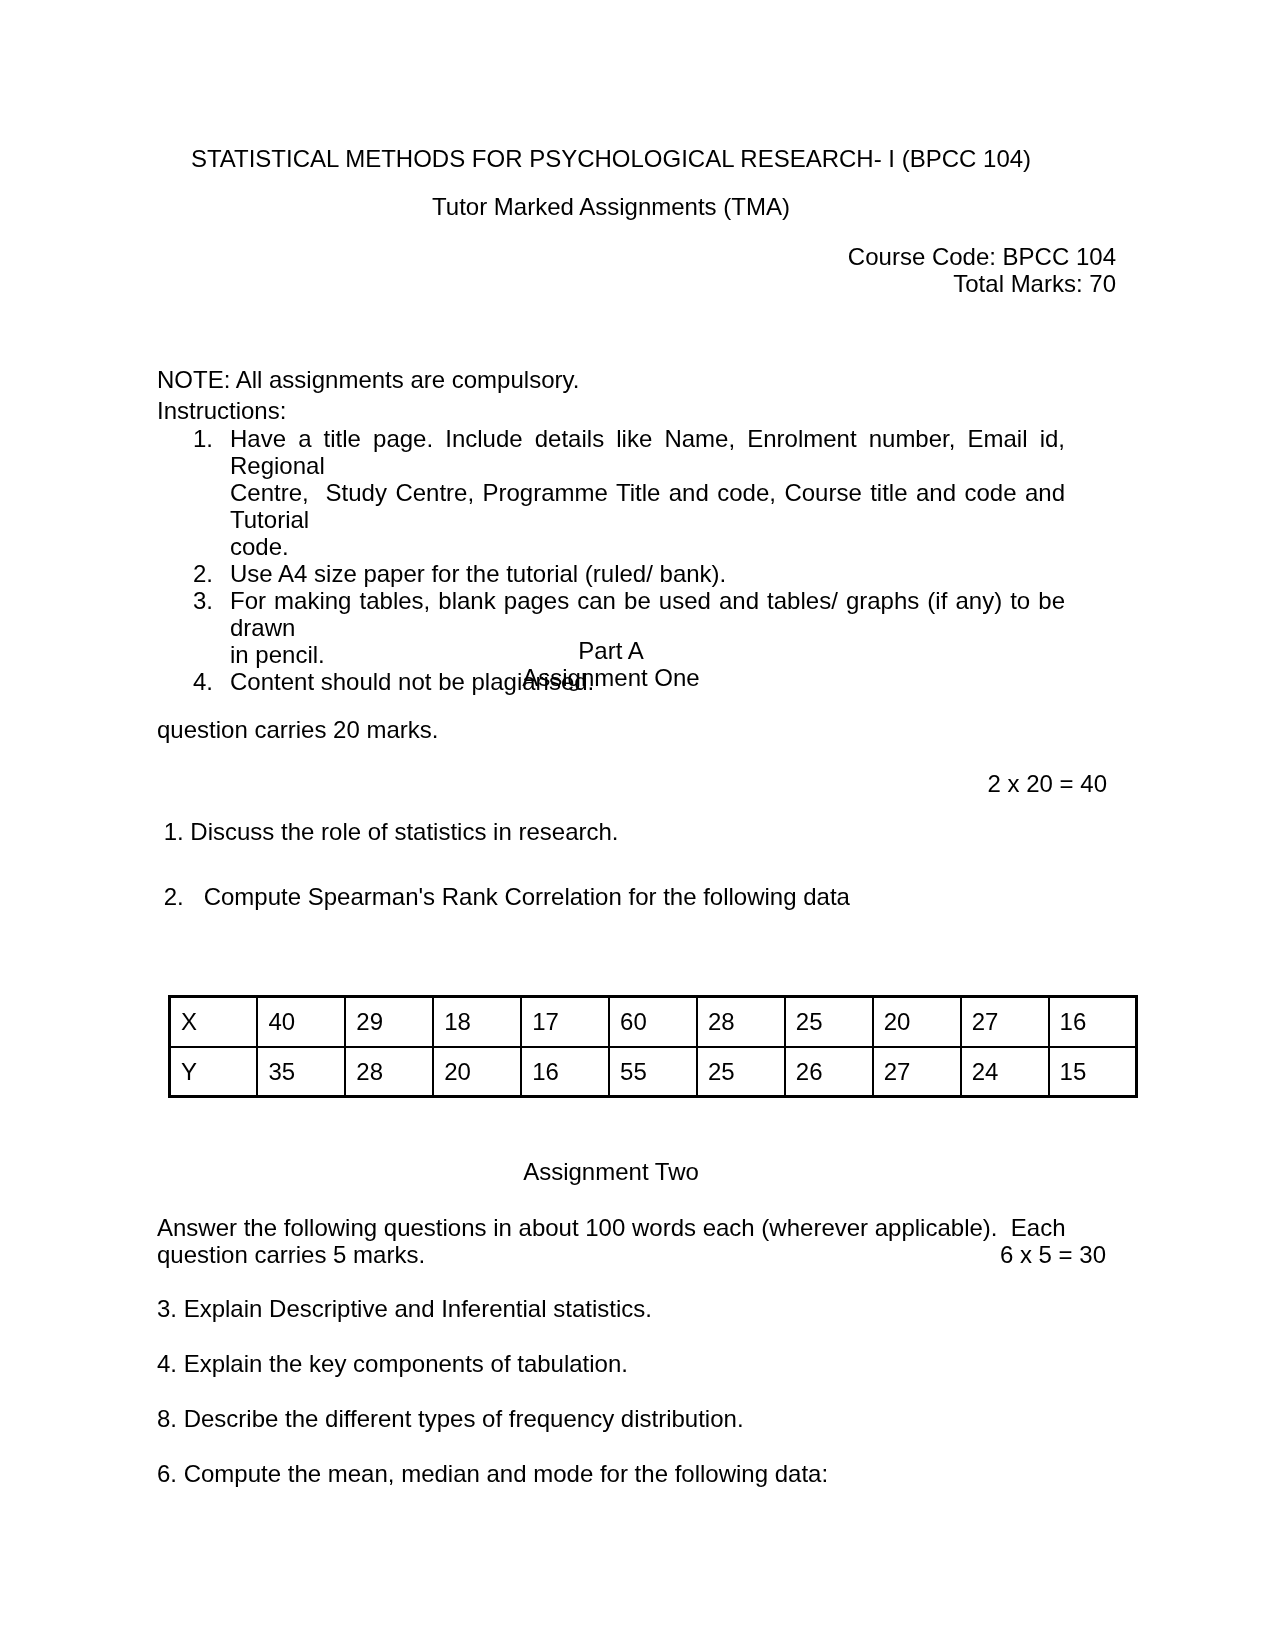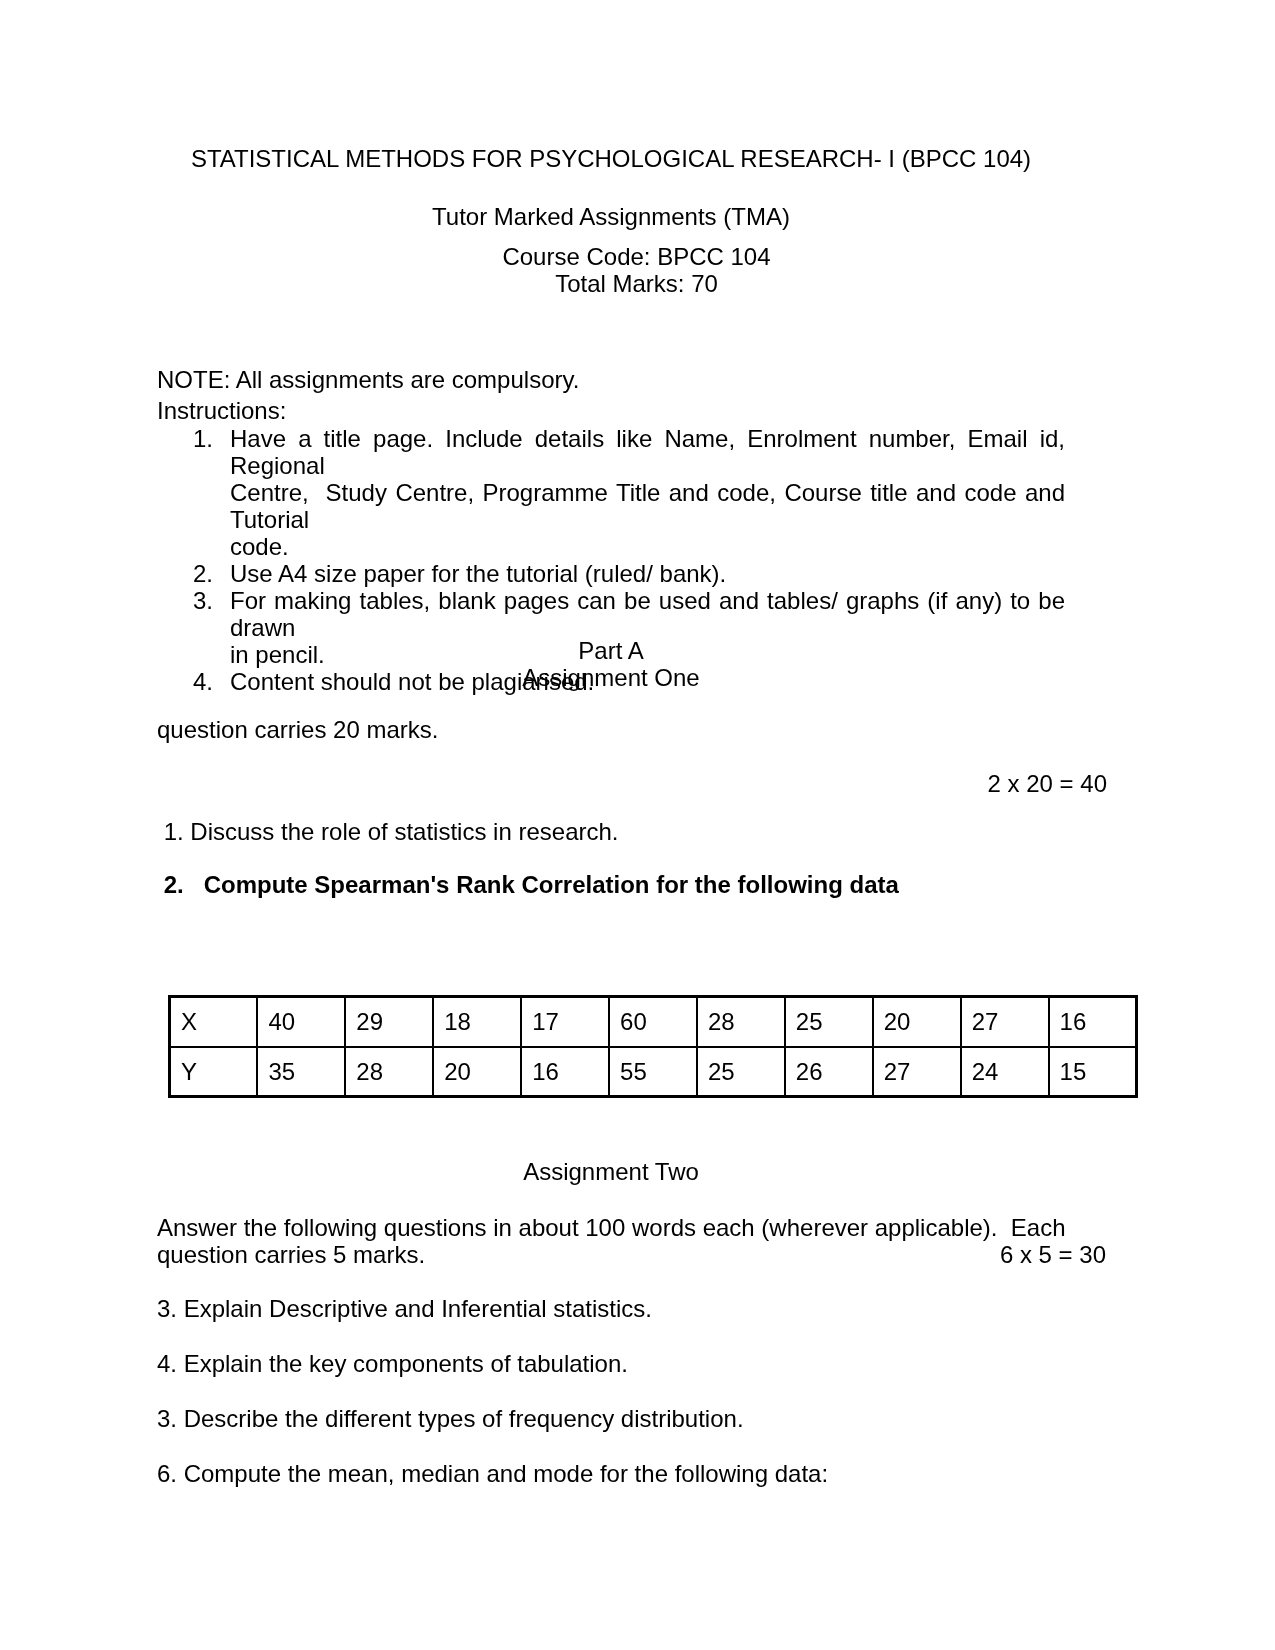--- a/index.html
+++ b/index.html
@@ -11,30 +11,30 @@
     position: relative; overflow: hidden;
   }
   .abs { position: absolute; left: 157px; width: 908px; }
   .wide { width: 959px; }          
   .center { text-align: center; }
   .right { text-align: right; }
   .line, .q, .flexline span { white-space: pre-wrap; }
   .jline { text-align: justify; text-align-last: justify; }
 
   #sec-title     { top: 145px; }
-  #sec-subtitle  { top: 203px; }
-  #sec-meta      { top: 243px; text-align: center; }
+  #sec-subtitle  { top: 193px; }
+  #sec-meta      { top: 243px; }
   #sec-note      { top: 344px; margin-top: 22px; }
   #sec-insthead  { top: 397px; }
   #sec-items     { top: 425px; }
   #sec-parta-head{ top: 637px; }
   #sec-parta-intro { top: 716px; }
   #sec-marks-a   { top: 770px; padding-right: 9px; }
   #sec-parta-q   { top: 818px; }
-  #sec-parta-q .q + .q { margin-top: 26px; font-weight: bold; }
+  #sec-parta-q .q + .q { margin-top: 38px; }
   #sec-table     { top: 995px; left: 168px; width: 970px; }
   #sec-a2-head   { top: 1158px; }
   #sec-a2-intro  { top: 1214px; }
   #sec-a2-q      { top: 1295px; }
   #sec-a2-q .q + .q { margin-top: 28px; }
 
   .inst-item { position: relative; padding-left: 73px; }
   .inst-num  { position: absolute; left: 36px; top: 0; }
 
   .flexline { display: flex; justify-content: space-between; align-items: baseline; padding-right: 10px; gap: 11px; }
@@ -134,15 +134,15 @@
   <div class="line">Answer the following questions in about 100 words each (wherever applicable).  Each</div>
   <div class="flexline">
     <span>question carries 5 marks.</span>
     <span>6 x 5 = 30</span>
   </div>
 </div>
 
 <div id="sec-a2-q" class="abs wide">
     <p class="q">3. Explain Descriptive and Inferential statistics.</p>
     <p class="q">4. Explain the key components of tabulation.</p>
-    <p class="q">3. Describe the different types of frequency distribution.</p>
+    <p class="q">8. Describe the different types of frequency distribution.</p>
     <p class="q">6. Compute the mean, median and mode for the following data:</p>
   </div>
 
 </body></html>

